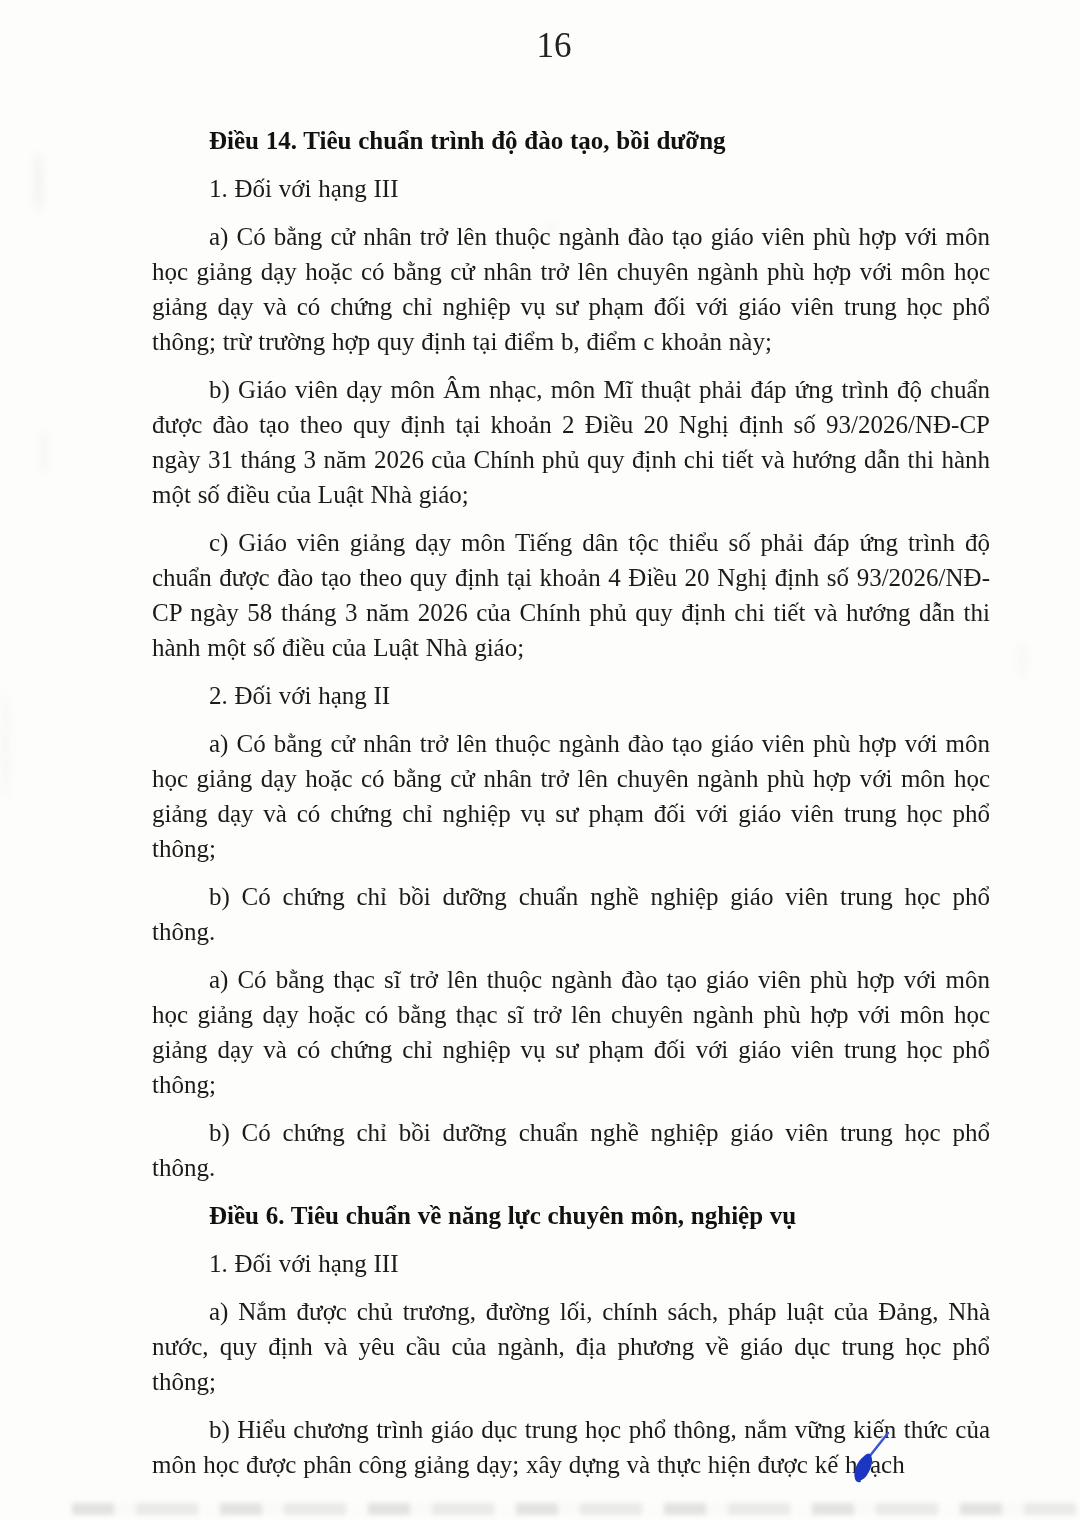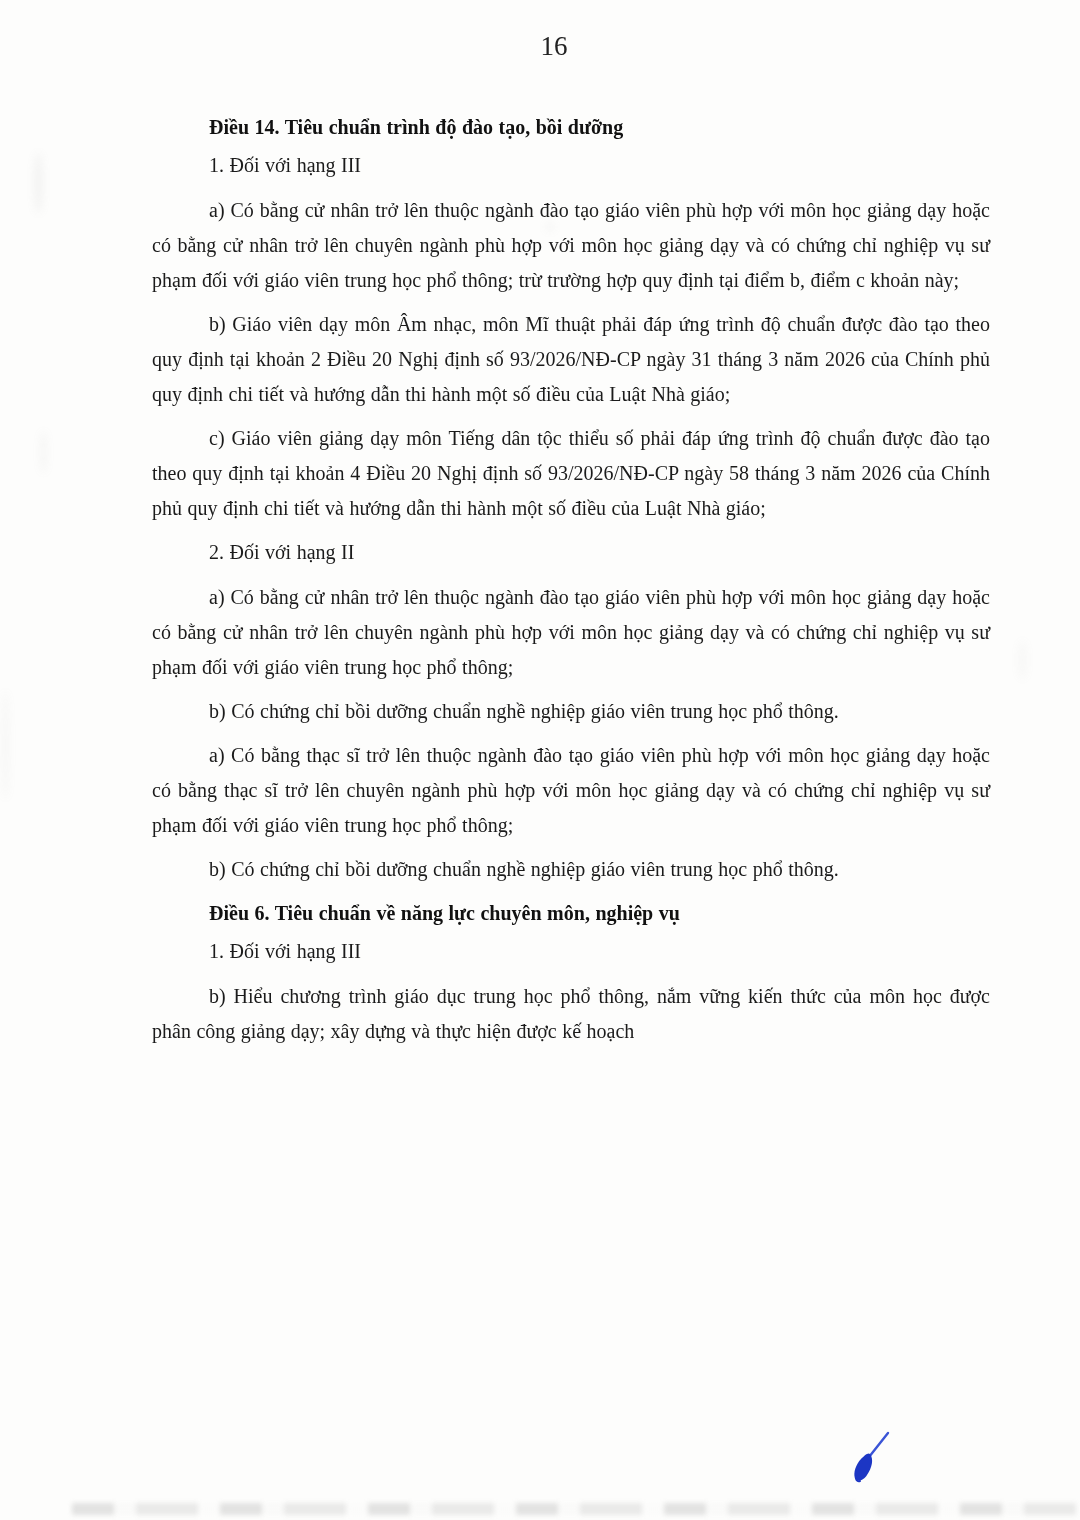--- a/index.html
+++ b/index.html
@@ -13,32 +13,32 @@
     width:1080px; height:1520px;
     background:#fdfdfc;
     color:#161616;
     overflow:hidden;
   }
   .page-number {
     position:absolute;
     top:30px; left:0; width:1080px;
     text-align:center;
     text-indent:28px;
-    font-size:27px;
+    font-size:35px;
     line-height:32px;
     color:#222;
   }
   .content {
     position:absolute;
     top:110px; left:152px;
     width:838px;
   }
   .block {
-    margin:0 0 9px 0;
-    font-size:20px;
+    margin:13px 0 9px 0;
+    font-size:25px;
     line-height:35px;
     text-align:justify;
     text-indent:57px;
     word-spacing:0.5px;
     color:#1b1b1b;
   }
   .block.heading {
     font-weight:bold;
     margin-bottom:3px;
     color:#111;
@@ -87,20 +87,21 @@
       <p class="block body">a) Có bằng cử nhân trở lên thuộc ngành đào tạo giáo viên phù hợp với môn học giảng dạy hoặc có bằng cử nhân trở lên chuyên ngành phù hợp với môn học giảng dạy và có chứng chỉ nghiệp vụ sư phạm đối với giáo viên trung học phổ thông; trừ trường hợp quy định tại điểm b, điểm c khoản này;</p>
       <p class="block body">b) Giáo viên dạy môn Âm nhạc, môn Mĩ thuật phải đáp ứng trình độ chuẩn được đào tạo theo quy định tại khoản 2 Điều 20 Nghị định số 93/2026/NĐ-CP ngày 31 tháng 3 năm 2026 của Chính phủ quy định chi tiết và hướng dẫn thi hành một số điều của Luật Nhà giáo;</p>
       <p class="block body">c) Giáo viên giảng dạy môn Tiếng dân tộc thiểu số phải đáp ứng trình độ chuẩn được đào tạo theo quy định tại khoản 4 Điều 20 Nghị định số 93/2026/NĐ-CP ngày 58 tháng 3 năm 2026 của Chính phủ quy định chi tiết và hướng dẫn thi hành một số điều của Luật Nhà giáo;</p>
       <p class="block numbered">2. Đối với hạng II</p>
       <p class="block body">a) Có bằng cử nhân trở lên thuộc ngành đào tạo giáo viên phù hợp với môn học giảng dạy hoặc có bằng cử nhân trở lên chuyên ngành phù hợp với môn học giảng dạy và có chứng chỉ nghiệp vụ sư phạm đối với giáo viên trung học phổ thông;</p>
       <p class="block body">b) Có chứng chỉ bồi dưỡng chuẩn nghề nghiệp giáo viên trung học phổ thông.</p>
       <p class="block body">a) Có bằng thạc sĩ trở lên thuộc ngành đào tạo giáo viên phù hợp với môn học giảng dạy hoặc có bằng thạc sĩ trở lên chuyên ngành phù hợp với môn học giảng dạy và có chứng chỉ nghiệp vụ sư phạm đối với giáo viên trung học phổ thông;</p>
       <p class="block body">b) Có chứng chỉ bồi dưỡng chuẩn nghề nghiệp giáo viên trung học phổ thông.</p>
       <p class="block heading">Điều 6. Tiêu chuẩn về năng lực chuyên môn, nghiệp vụ</p>
       <p class="block numbered">1. Đối với hạng III</p>
+      <p class="block body">a) Nắm được chủ trương, đường lối, chính sách, pháp luật của Đảng, Nhà nước, quy định và yêu cầu của ngành, địa phương về giáo dục trung học phổ thông;</p>
       <p class="block body">b) Hiểu chương trình giáo dục trung học phổ thông, nắm vững kiến thức của môn học được phân công giảng dạy; xây dựng và thực hiện được kế hoạch</p>
     </div>
 
   <svg class="pen-mark" viewBox="0 0 50 54">
     <path d="M46,3 L27,27" fill="none" stroke="#3a54d6" stroke-width="2.4" stroke-linecap="round"></path>
     <path d="M28,24 C32,29 30,38 25,45 C22,50 15,53 13,48 C11,43 14,34 19,29 C22,26 26,22 28,24 Z" fill="#1c36c4"></path>
     <path d="M14,46 C13,49 15,52 18,51" fill="none" stroke="#1c36c4" stroke-width="2" stroke-linecap="round"></path>
   </svg>
 
   <div class="scan-band"></div>

